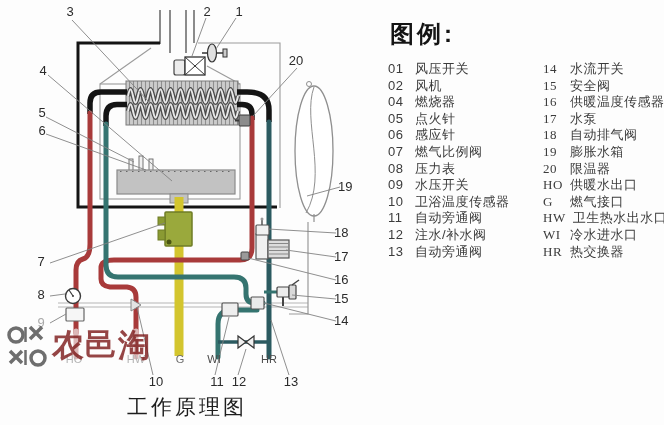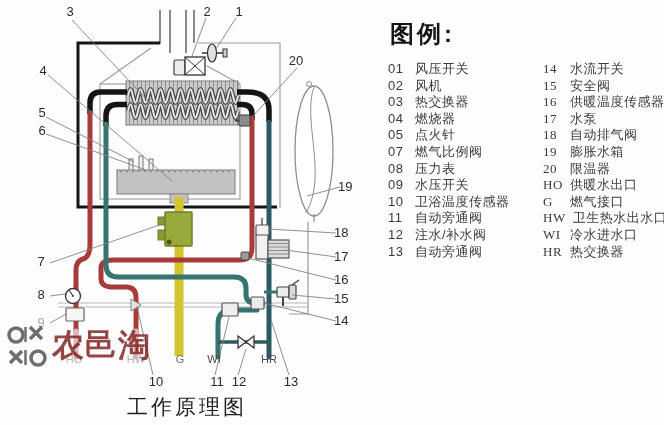--- a/index.html
+++ b/index.html
@@ -235,32 +235,32 @@
       <div class="legend-col1">
 
           <div class="lg-row">
             <span class="lg-code">01</span><span>风压开关</span>
           </div>
 
           <div class="lg-row">
             <span class="lg-code">02</span><span>风机</span>
           </div>
 
-          <div class="lg-row">
-            <span class="lg-code">03</span><span>热交换器</span>
-          </div>
 
           <div class="lg-row">
             <span class="lg-code">04</span><span>燃烧器</span>
           </div>
 
           <div class="lg-row">
             <span class="lg-code">05</span><span>点火针</span>
           </div>
 
+          <div class="lg-row">
+            <span class="lg-code">06</span><span>感应针</span>
+          </div>
 
           <div class="lg-row">
             <span class="lg-code">07</span><span>燃气比例阀</span>
           </div>
 
           <div class="lg-row">
             <span class="lg-code">08</span><span>压力表</span>
           </div>
 
           <div class="lg-row">

